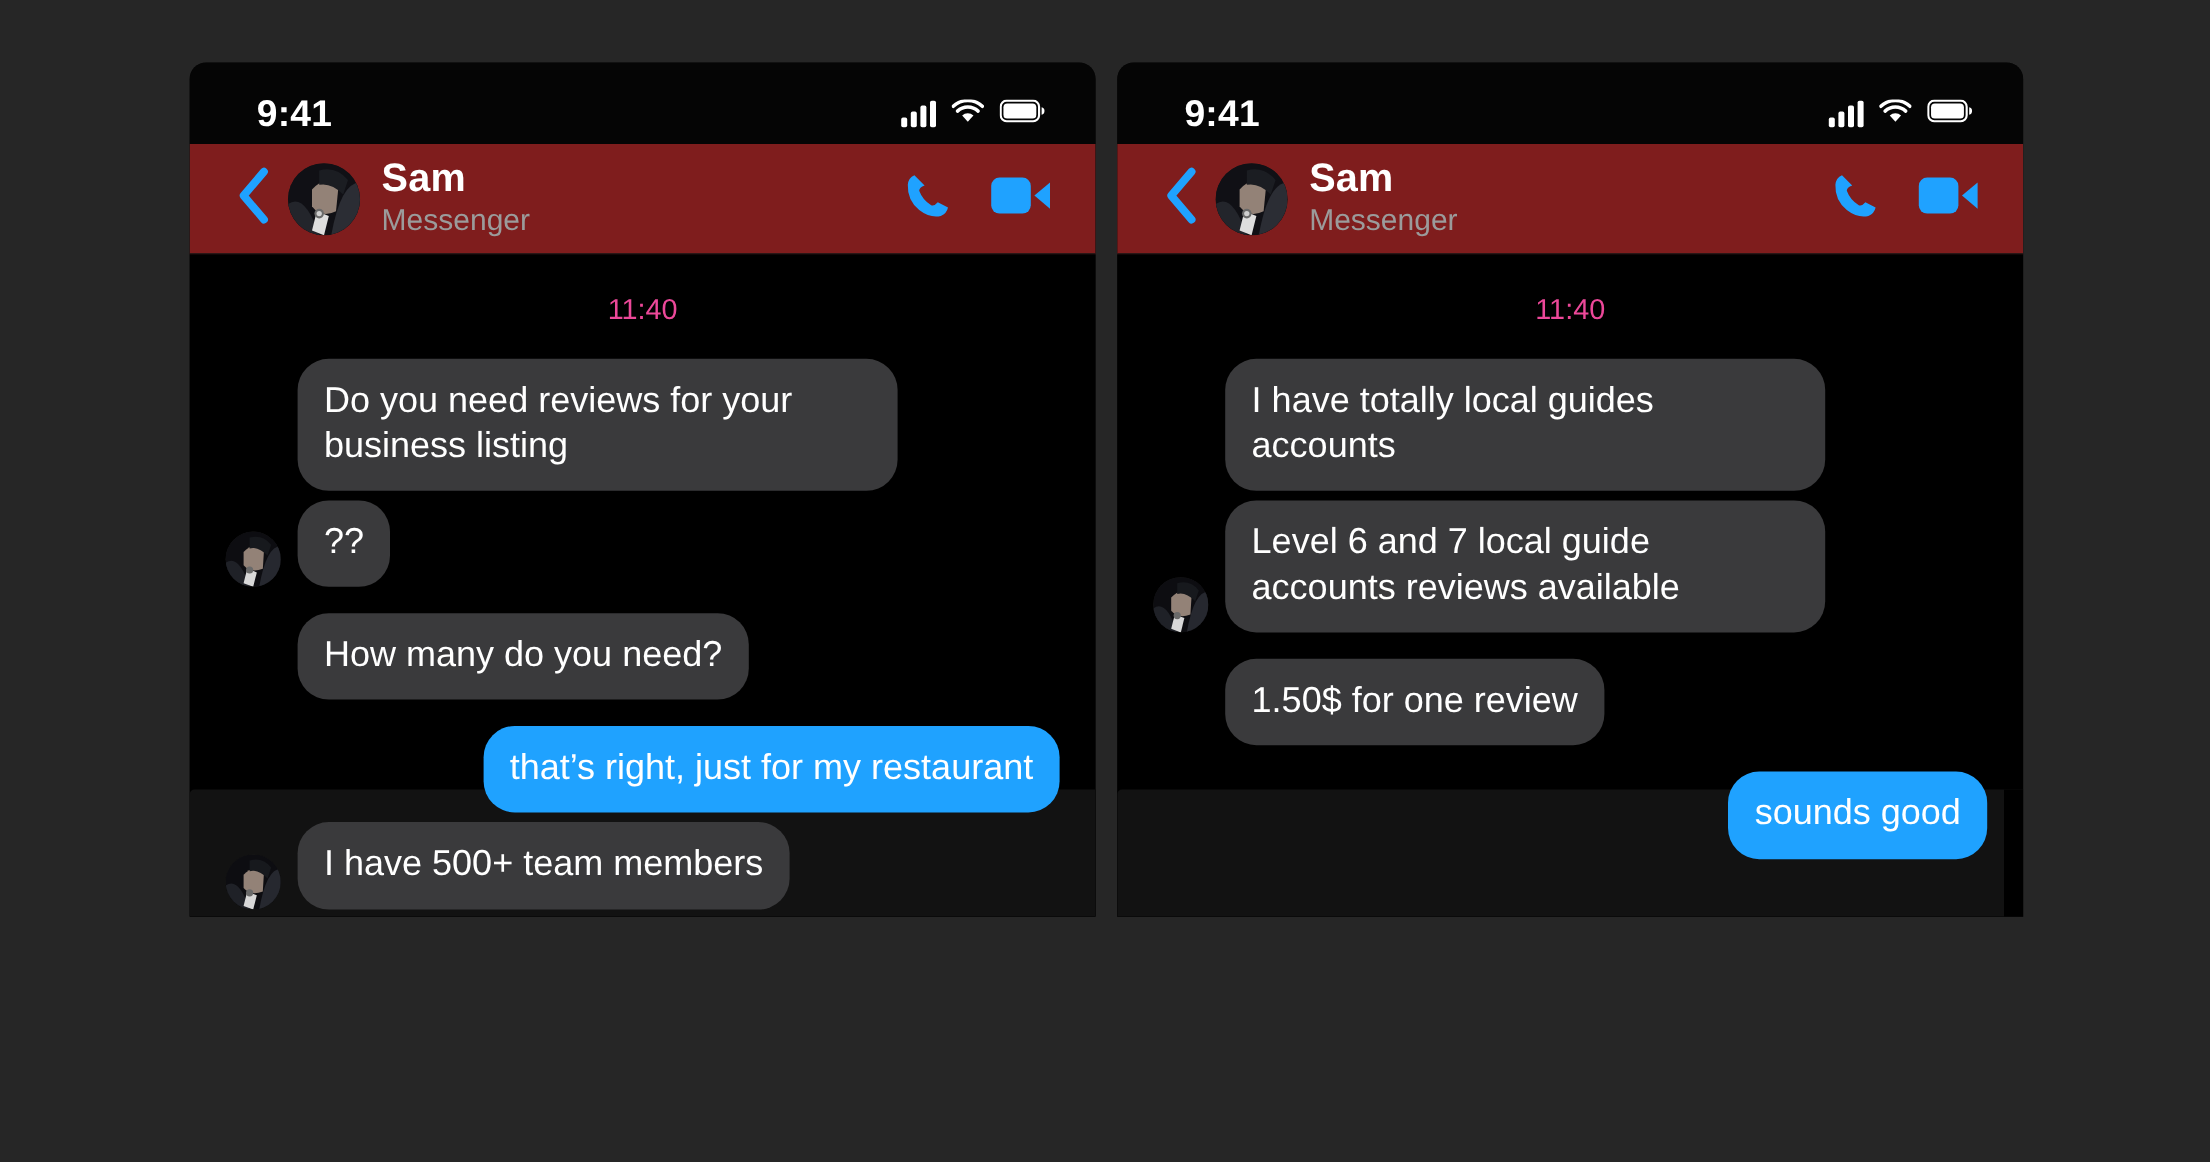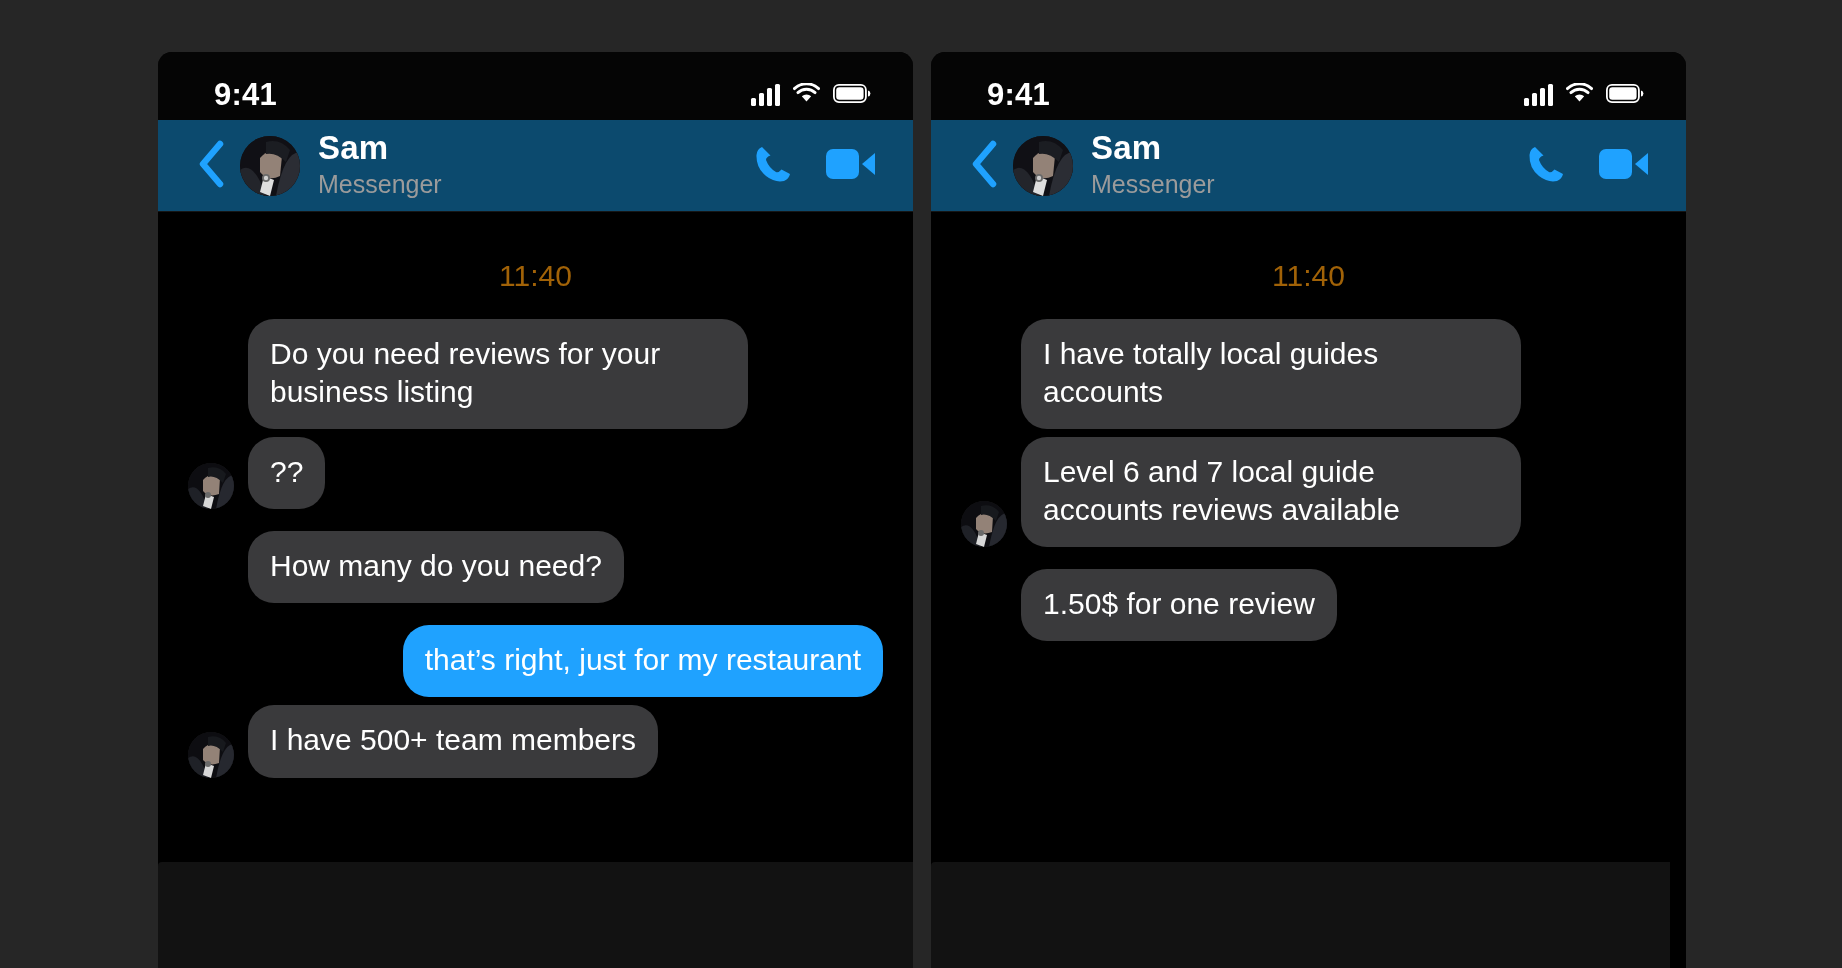--- a/index.html
+++ b/index.html
@@ -18,21 +18,21 @@
     width: 1842px;
     height: 968px;
     background: #262626;
   }
 
   
   .phone {
     position: absolute;
     top: 52px;
     width: 755px;
-    height: 916px;
+    height: 712px;
     background: #0a0a0a;
     border-radius: 14px 14px 0 0;
     overflow: hidden;
     display: flex;
     flex-direction: column;
     justify-content: space-between;
   }
   .phone-left  { left: 158px; }
   .phone-right { left: 931px; }
 
@@ -78,21 +78,21 @@
 
   .wifi  { display: block; }
   .batt  { display: block; }
 
   
   .chat-header {
     flex: 0 0 92px;
     display: flex;
     align-items: center;
     padding: 0 36px 0 30px;
-    background: #0c4a6e;
+    background: #7f1d1d;
     border-bottom: 1px solid #161616;
   }
   .back-btn {
     width: 46px;
     display: flex;
     align-items: center;
     justify-content: center;
     flex: 0 0 46px;
   }
   .avatar {
@@ -144,23 +144,23 @@
   
   .messages {
     flex: 1 1 auto;
     background: #000000;
     padding: 24px 30px 0 30px;
     overflow: hidden;
     position: relative;
   }
   .timestamp {
     text-align: center;
-    color: #a16207;
-    font-size: 30px;
-    margin: 23px 0 26px 0;
+    color: #ec4899;
+    font-size: 24px;
+    margin: 9px 0 26px 0;
   }
   .row {
     display: flex;
     align-items: flex-end;
     margin-bottom: 8px;
   }
   .row.out { justify-content: flex-end; }
   .row.in  { justify-content: flex-start; }
 
   .gutter {
@@ -433,16 +433,19 @@
         <div class="bubble in">Level 6 and 7 local guide accounts reviews available</div>
       </div>
 
 
       <div class="row in gap-top">
         <div class="gutter"></div>
         <div class="bubble in">1.50$ for one review</div>
       </div>
 
 
+      <div class="row out gap-top">
+        <div class="bubble out">sounds good</div>
+      </div>
     </div>
   </div>
 
 </div>
 
 </body></html>

